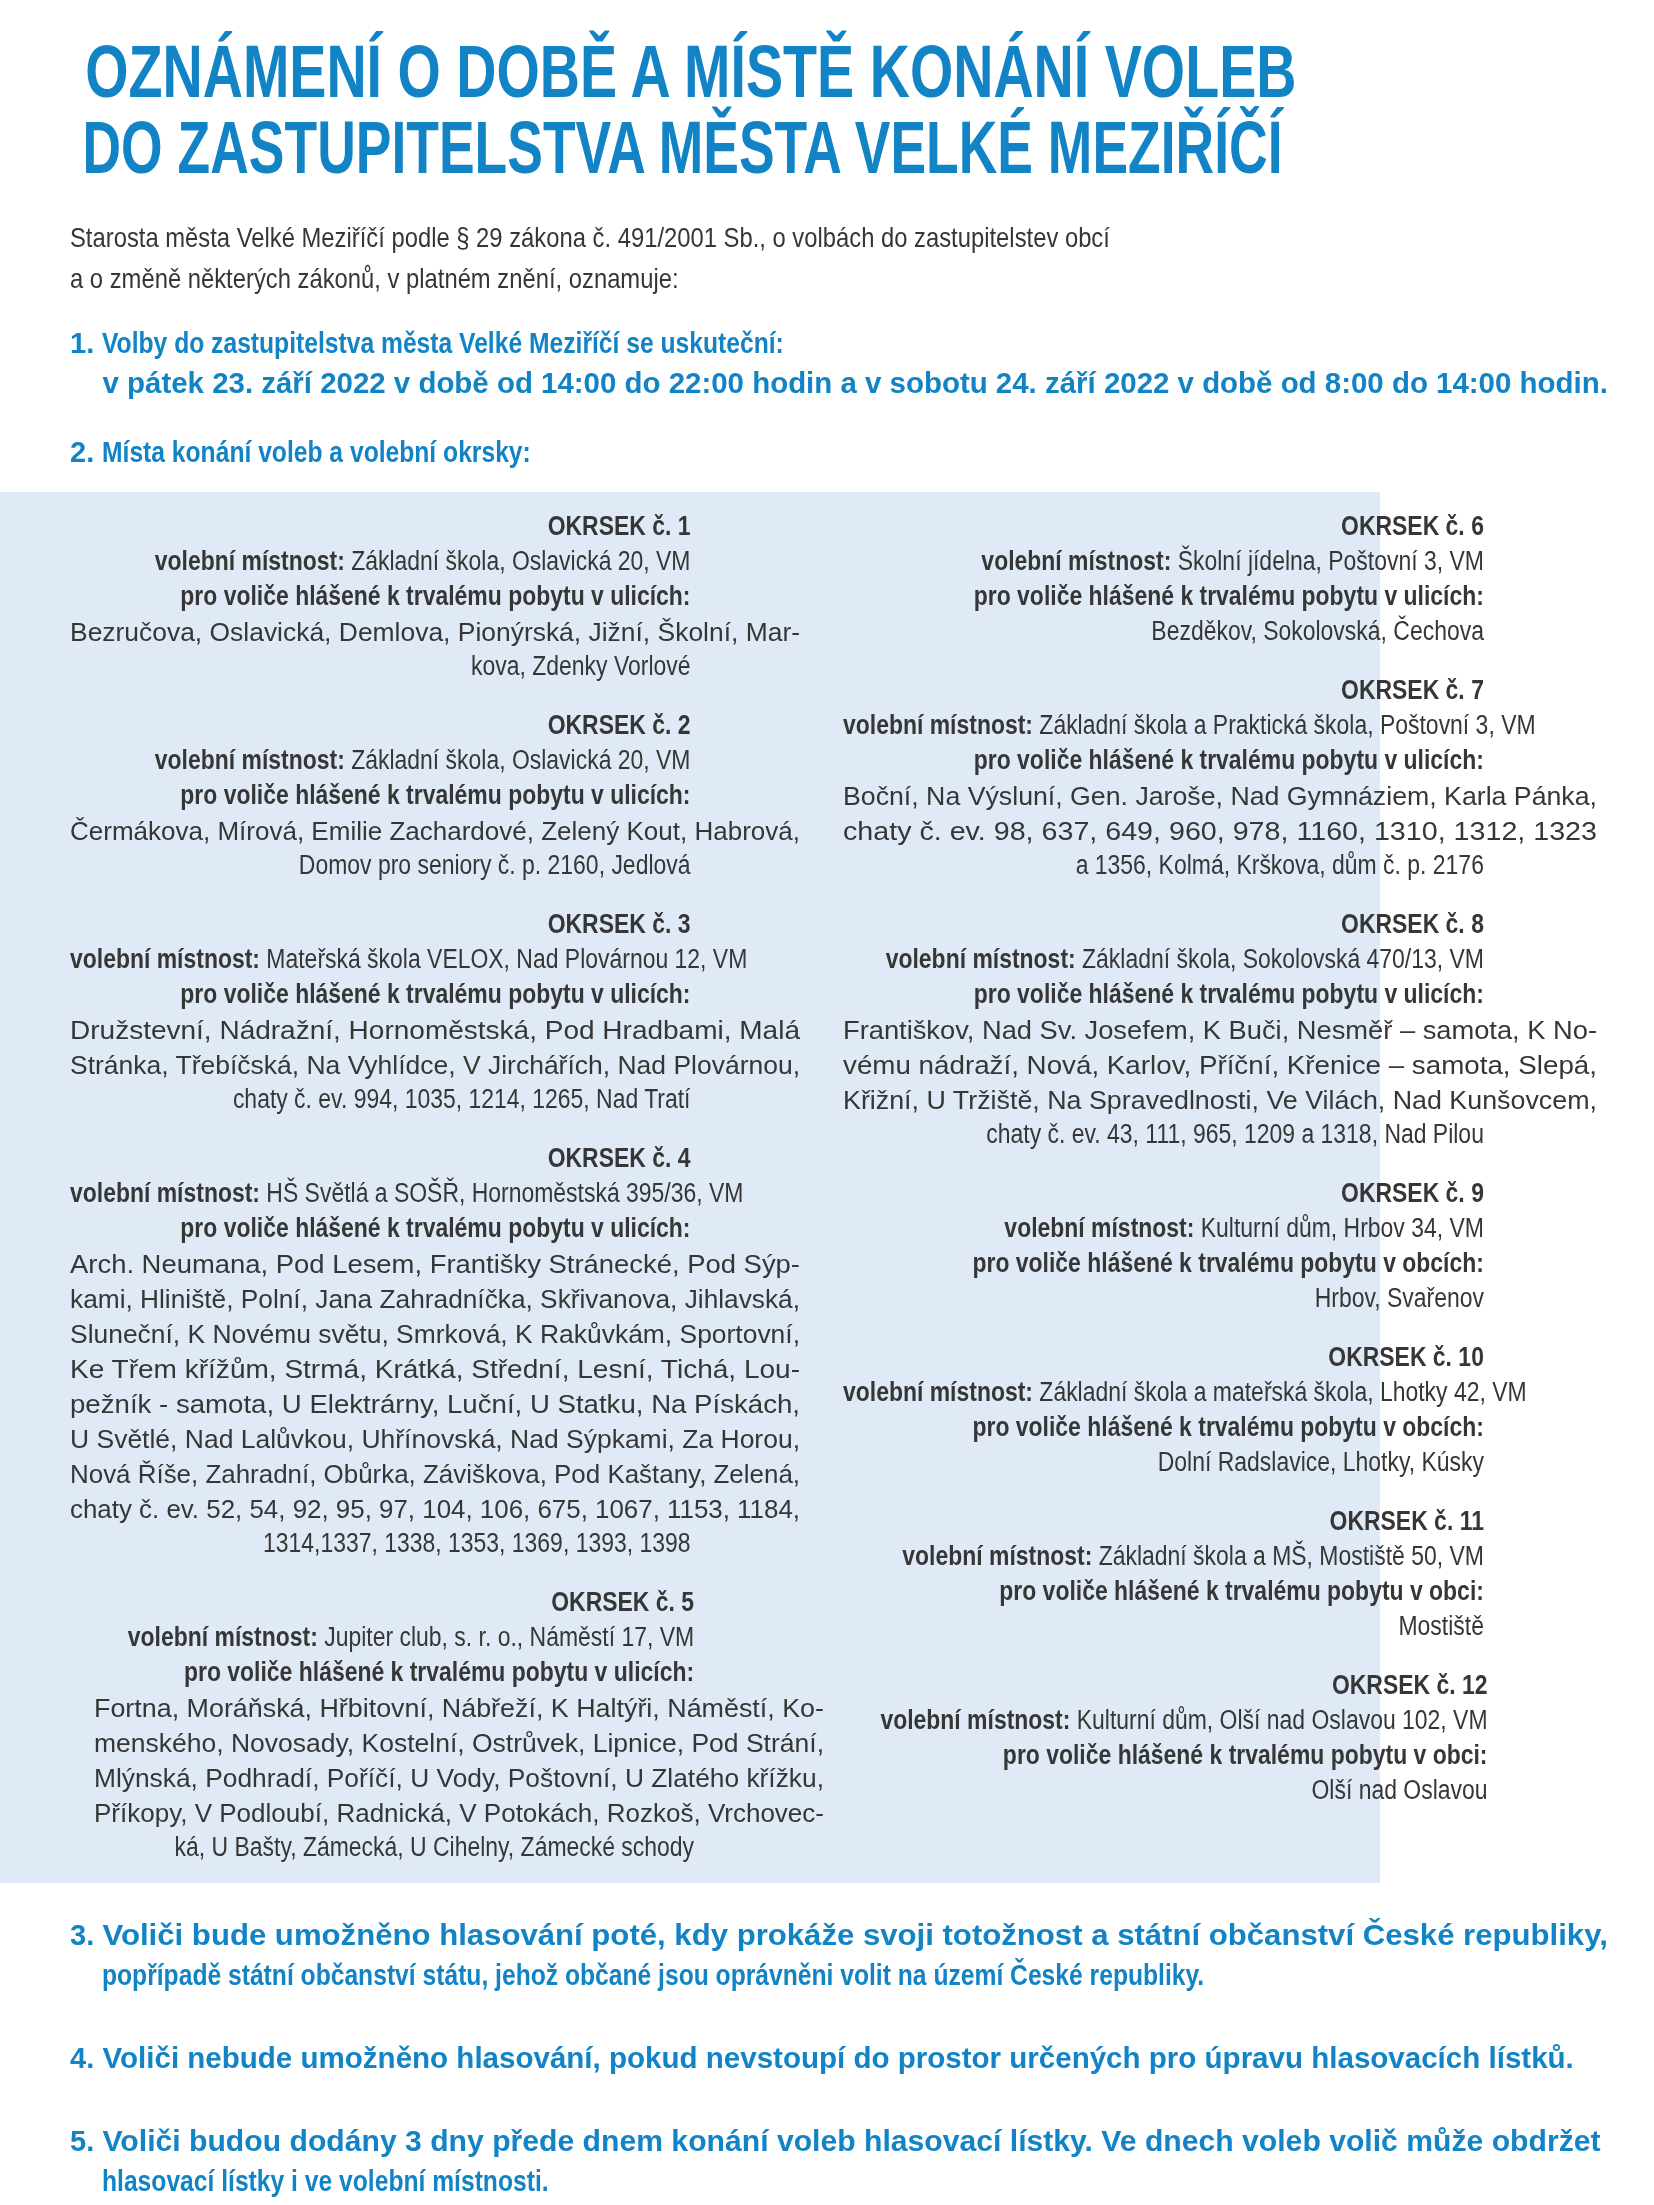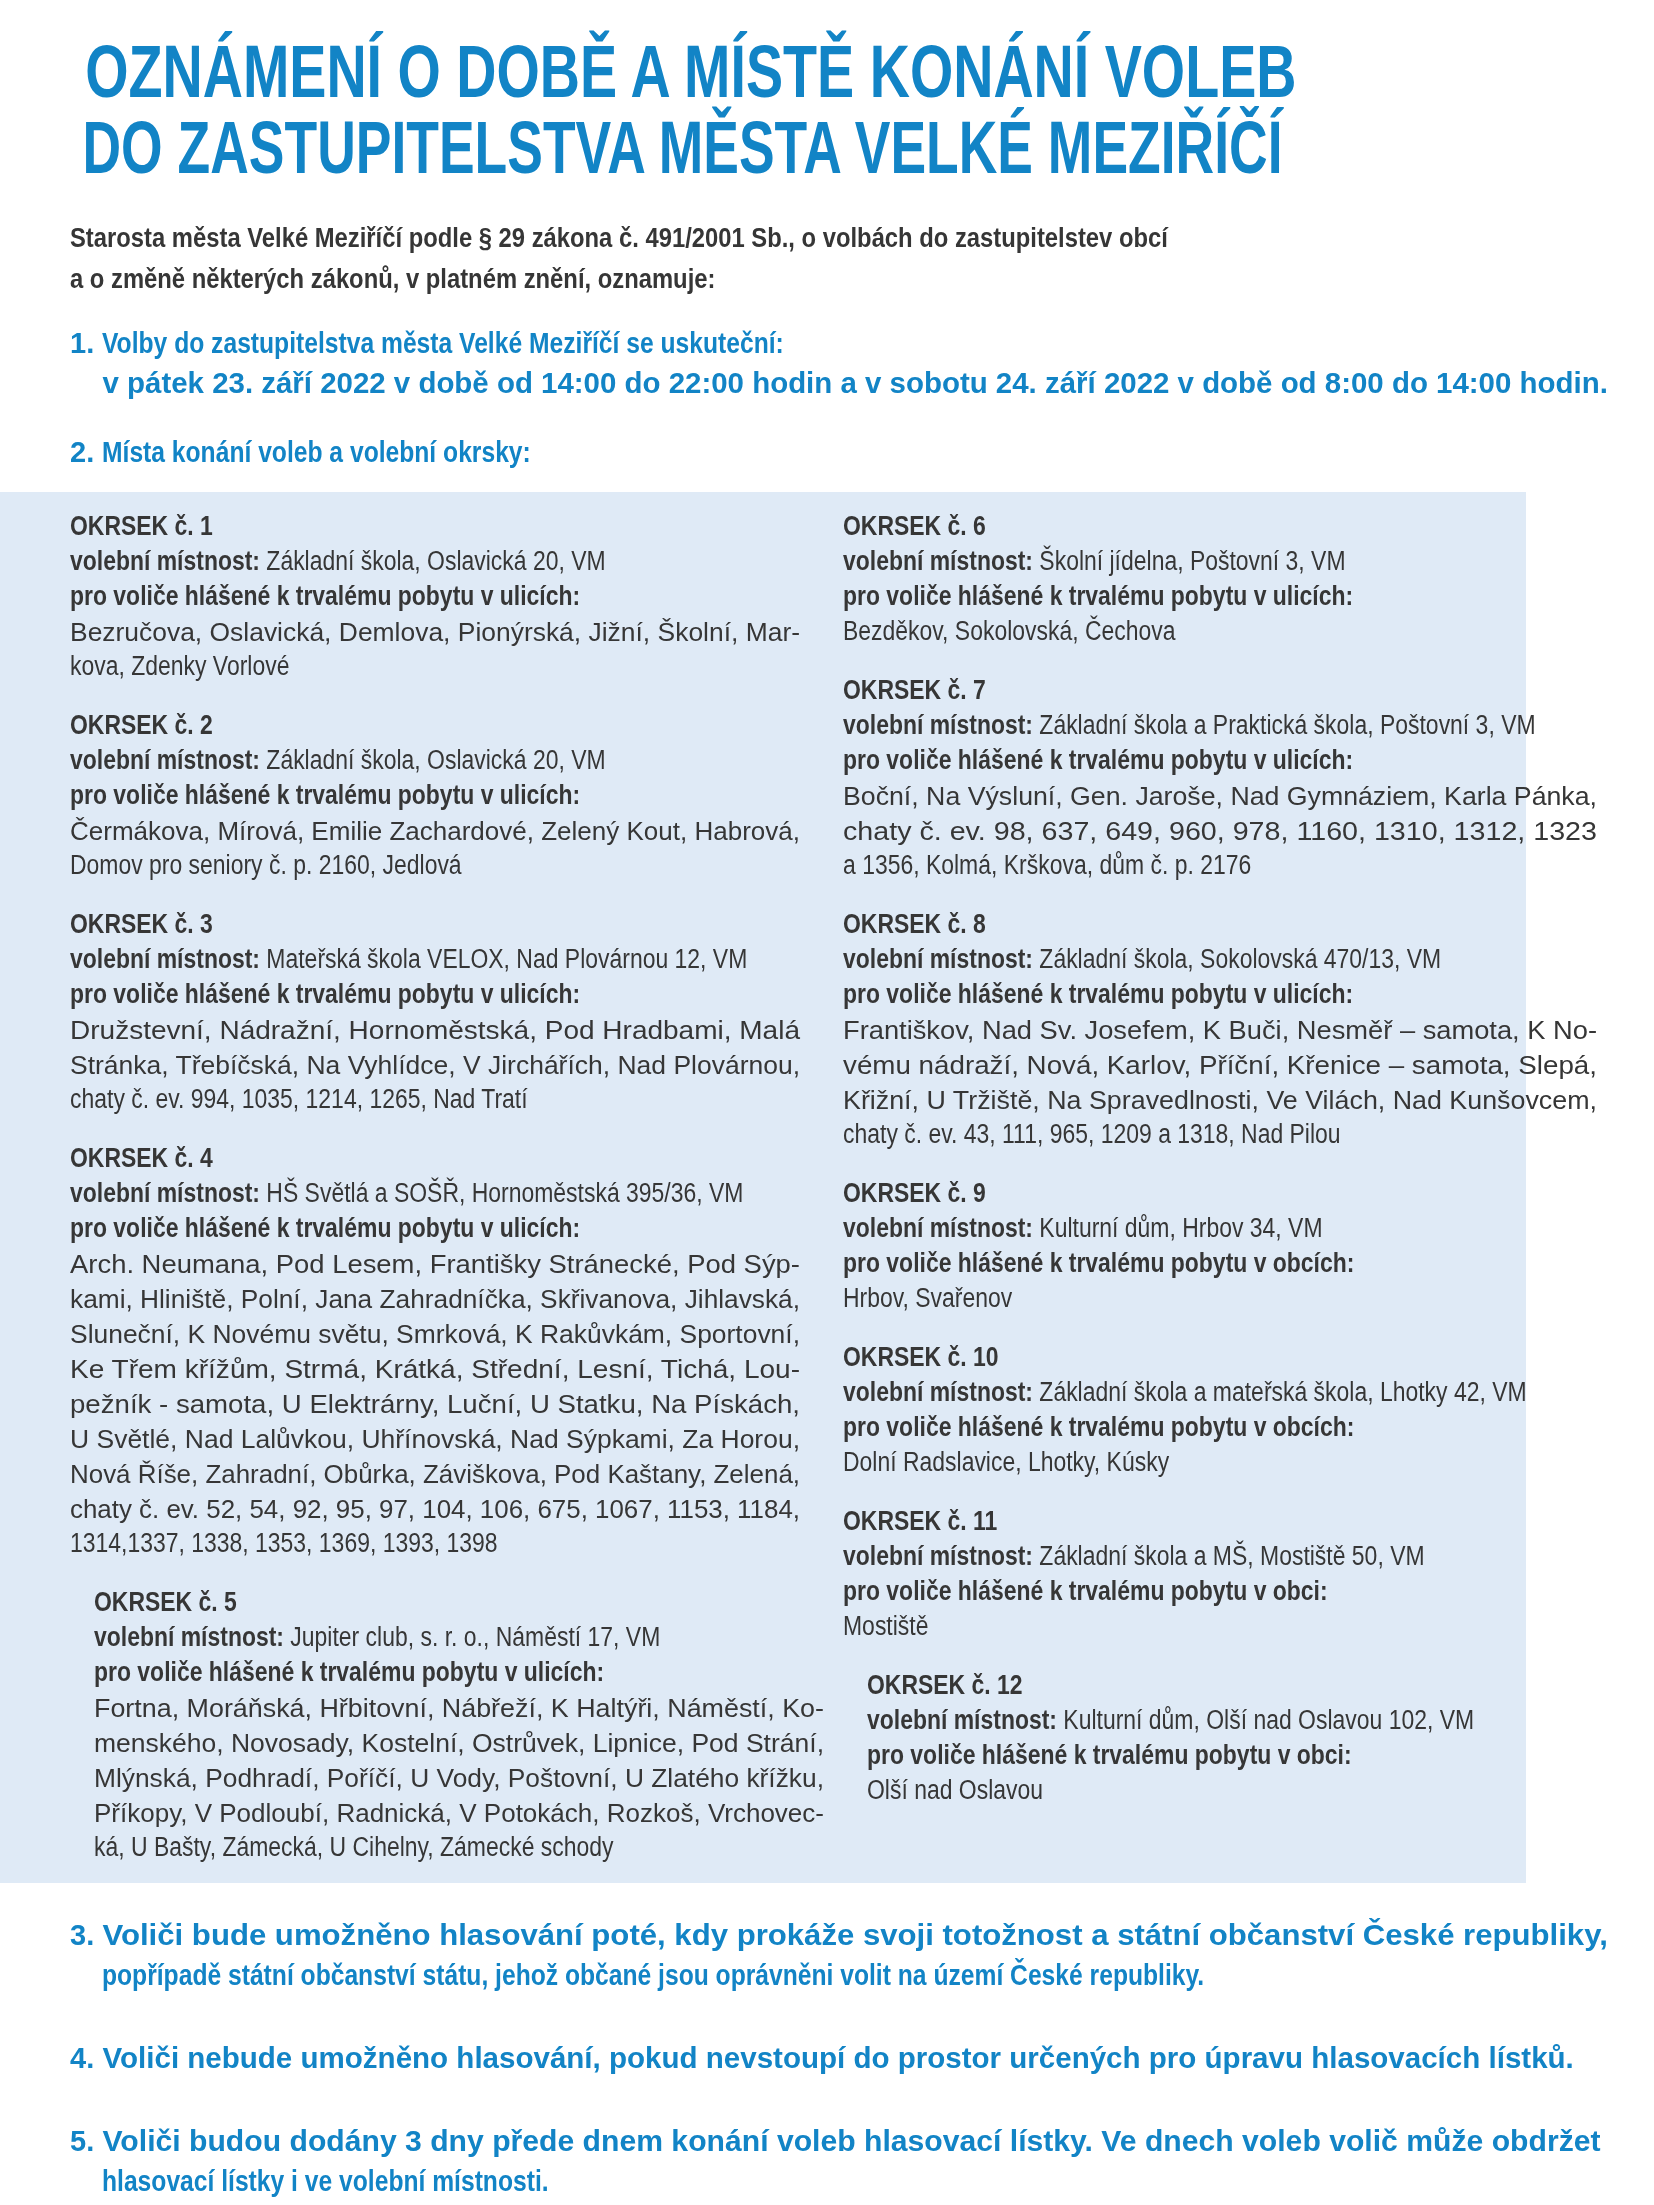--- a/index.html
+++ b/index.html
@@ -16,39 +16,39 @@
   
   .cond{transform:scaleX(0.85);transform-origin:0 50%;white-space:nowrap;}
   .b{font-weight:bold;}
 
   
   .title-block{margin-top:39px;margin-left:82px;}
   .title-svg{display:block;overflow:visible;}
   .title-svg text{font-family:"Liberation Sans",sans-serif;font-size:112px;font-weight:bold;fill:var(--accent);}
 
   
-  .intro{margin-top:27px;margin-left:70px;font-weight:bold;}
+  .intro{margin-top:27px;margin-left:70px;}
   .intro-line{font-size:28px;height:41px;line-height:41px;}
 
   
   .item{display:flex;margin-left:70px;}
   .item .num{flex:0 0 32px;font-size:29px;line-height:40px;font-weight:bold;color:var(--accent);}
   .item .bodycol{flex:1;min-width:0;}
   .item-line{font-size:29px;line-height:40px;height:40px;font-weight:bold;color:var(--accent);}
   .item-svg{display:block;height:40px;overflow:visible;}
   .item-svg text{font-family:"Liberation Sans",sans-serif;font-size:44px;font-weight:bold;fill:var(--accent);}
   .mt-item1{margin-top:24px;}
   .mt-item2{margin-top:29px;}
   .mt-item3{margin-top:32px;}
   .mt-gap{margin-top:43px;}
 
   
   .box{
-    margin-top:20px;width:1526px;background:var(--box-bg);
-    display:flex;gap:43px;padding:17.3px 57px 17.3px 70px;
+    margin-top:20px;width:1380px;background:var(--box-bg);
+    display:flex;gap:43px;padding:17.3px 57px 17.3px 70px;text-align:right;
   }
   .col-left{width:730px;flex:0 0 730px;}
   .col-right{width:754px;flex:0 0 754px;}
   .okrsek{margin-bottom:24px;}
   .okrsek.last{margin-bottom:0;margin-left:24px;}
   .ok-line,.ok-title{font-size:27px;height:35px;line-height:35px;white-space:nowrap;}
   .ok-title{font-weight:bold;}
   .street-svg{display:block;overflow:visible;}
   .street-svg text{font-family:"Liberation Sans",sans-serif;font-size:40px;fill:var(--text);}
 </style>

